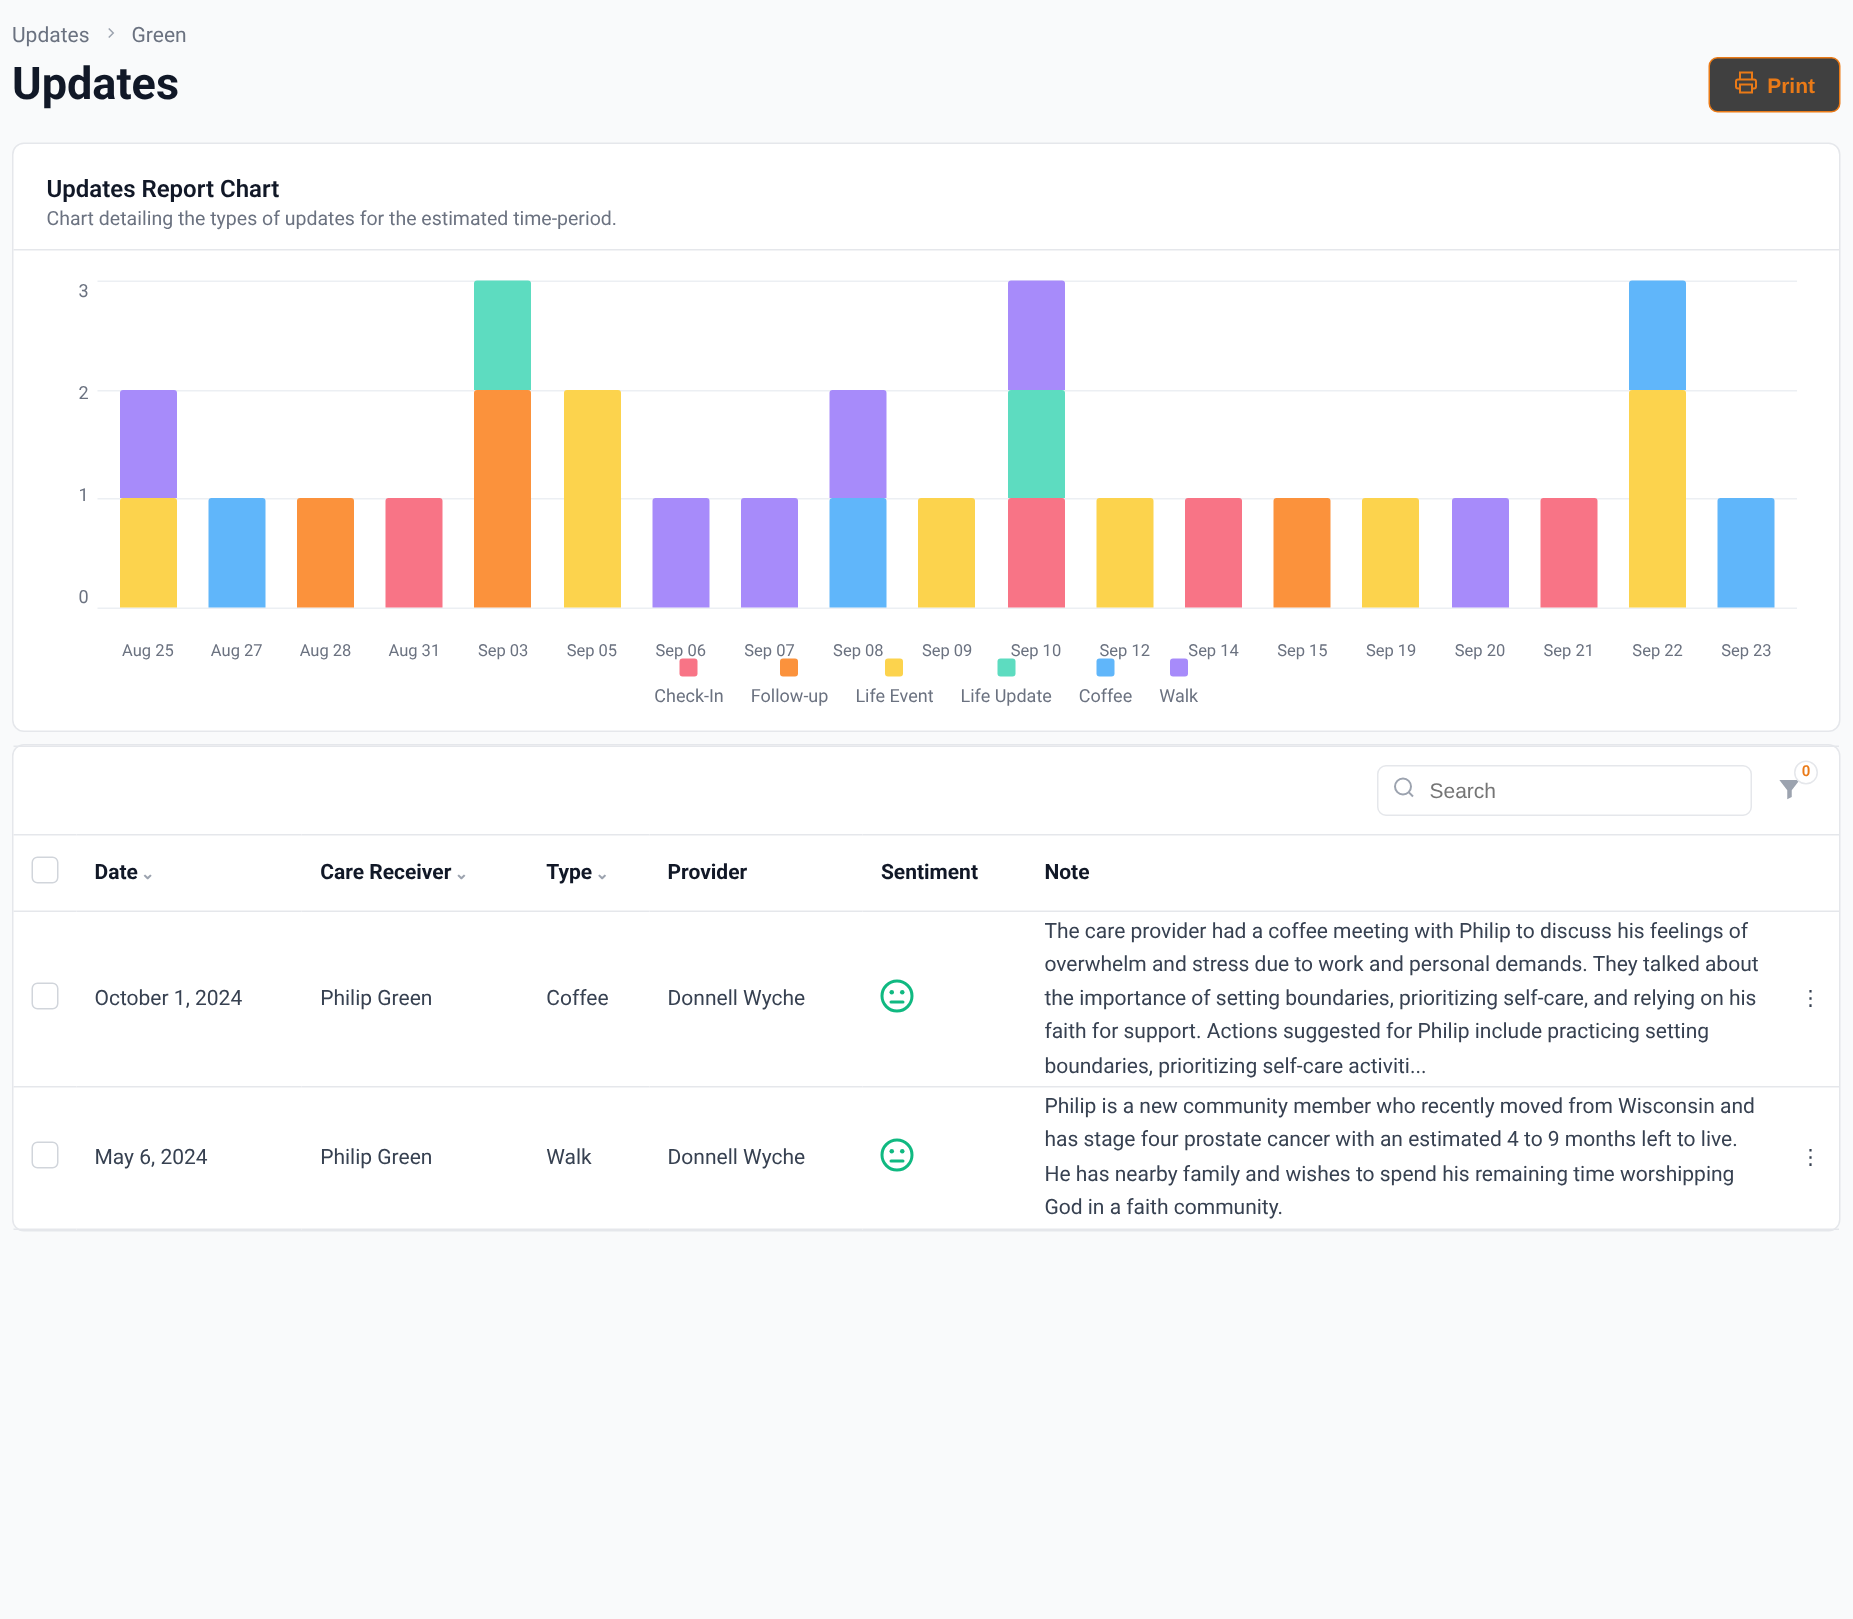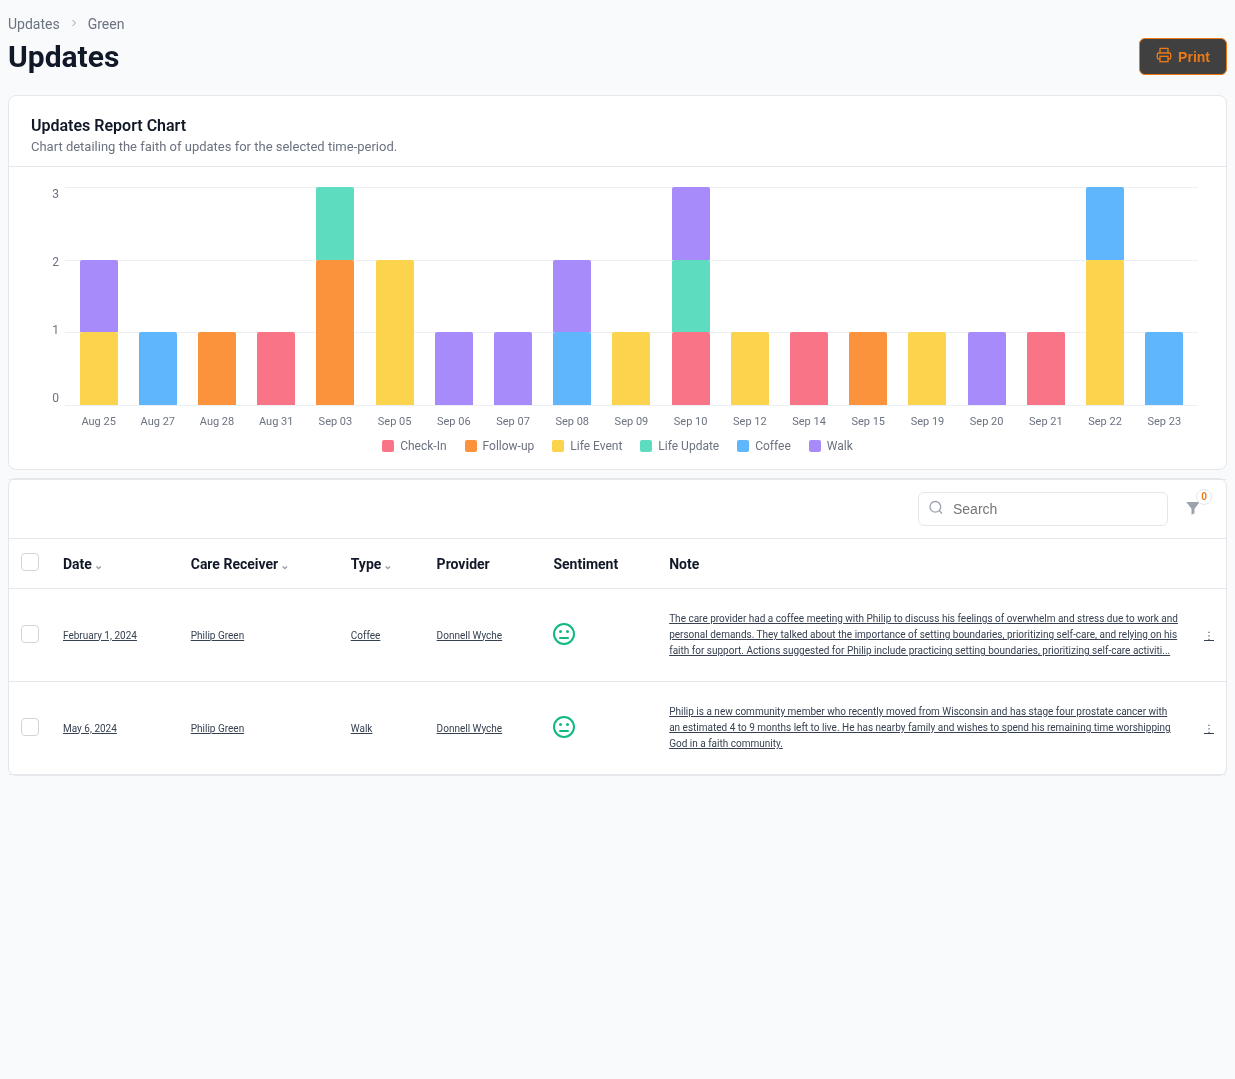--- a/index.html
+++ b/index.html
@@ -116,38 +116,38 @@
   width: 38px;
   display: flex;
   flex-direction: column-reverse;
 }
 .bar-seg {
   width: 100%;
   border-radius: 2px 2px 0 0;
 }
 .chart-x-labels {
   position: absolute;
-  left: 28px; right: 0; bottom: 12px;
+  left: 28px; right: 0; bottom: 0;
   height: 22px;
   display: flex;
   justify-content: space-between;
   padding: 24px 4px 0;
   font-size: 11px;
   color: #6b7280;
 }
 .chart-x-labels > span { flex: 1; text-align: center; white-space: nowrap; }
 .chart-legend {
   display: flex;
   justify-content: center;
   gap: 18px;
   margin-top: 12px;
   font-size: 12px;
   color: #6b7280;
 }
-.legend-item { display: flex; align-items: center; gap: 6px; }
+.legend-item { display: flex; align-items: center; gap: 6px; flex-direction: column; }
 .legend-swatch { width: 12px; height: 12px; border-radius: 2px; }
 .table-card { padding: 0; }
 .table-toolbar {
   display: flex;
   justify-content: flex-end;
   padding: 16px 20px;
 }
 .add-btn {
   background: #d9790f;
   color: #fff;
@@ -216,26 +216,25 @@
 table.data thead th {
   text-align: left;
   font-size: 14px;
   font-weight: 700;
   padding: 14px 12px;
   border-top: 1px solid #e5e7eb;
   border-bottom: 1px solid #e5e7eb;
   color: #111827;
 }
 table.data td {
-  padding: 22px 12px;
+  padding: 2px 12px;
   border-bottom: 1px solid #e5e7eb;
   vertical-align: middle;
-  font-size: 10px;
+  font-size: 14px;
   color: #374151;
-  text-decoration: underline;
 }
 .cbx {
   width: 18px; height: 18px;
   border: 1.5px solid #d1d5db;
   border-radius: 4px;
   display: inline-block;
 }
 .sort-chev {
   color: #9ca3af;
   margin-left: 2px;
@@ -298,21 +297,21 @@
             <rect x="6" y="14" width="12" height="8"></rect>
           </svg>
       </span>
       <span>Print</span>
     </button>
   </div>
 
   <div class="card chart-card">
     <div class="chart-header">
       <div class="chart-title">Updates Report Chart</div>
-      <div class="chart-subtitle">Chart detailing the faith of updates for the selected time-period.</div>
+      <div class="chart-subtitle">Chart detailing the types of updates for the estimated time-period.</div>
     </div>
     <div class="chart-divider"></div>
     <div class="chart-body">
       <div class="chart-area">
         <div class="chart-y-labels" id="chart-y-labels">
             <span>3</span>
             <span>2</span>
             <span>1</span>
             <span>0</span>
           </div>
@@ -509,21 +508,21 @@
           <th><span>Type</span><span class="sort-chev">⌄</span></th>
           <th><span>Provider</span></th>
           <th><span>Sentiment</span></th>
           <th><span>Note</span></th>
           <th></th>
         </tr>
       </thead>
       <tbody id="table-body">
           <tr>
             <td><span class="cbx"></span></td>
-            <td>February 1, 2024</td>
+            <td>October 1, 2024</td>
             <td>Philip Green</td>
             <td>Coffee</td>
             <td>Donnell Wyche</td>
             <td><span class="sentiment-ico"></span></td>
             <td class="note-cell">The care provider had a coffee meeting with Philip to discuss his feelings of overwhelm and stress due to work and personal demands. They talked about the importance of setting boundaries, prioritizing self-care, and relying on his faith for support. Actions suggested for Philip include practicing setting boundaries, prioritizing self-care activiti...</td>
             <td class="row-menu">⋮</td>
           </tr>
           <tr>
             <td><span class="cbx"></span></td>
             <td>May 6, 2024</td>

